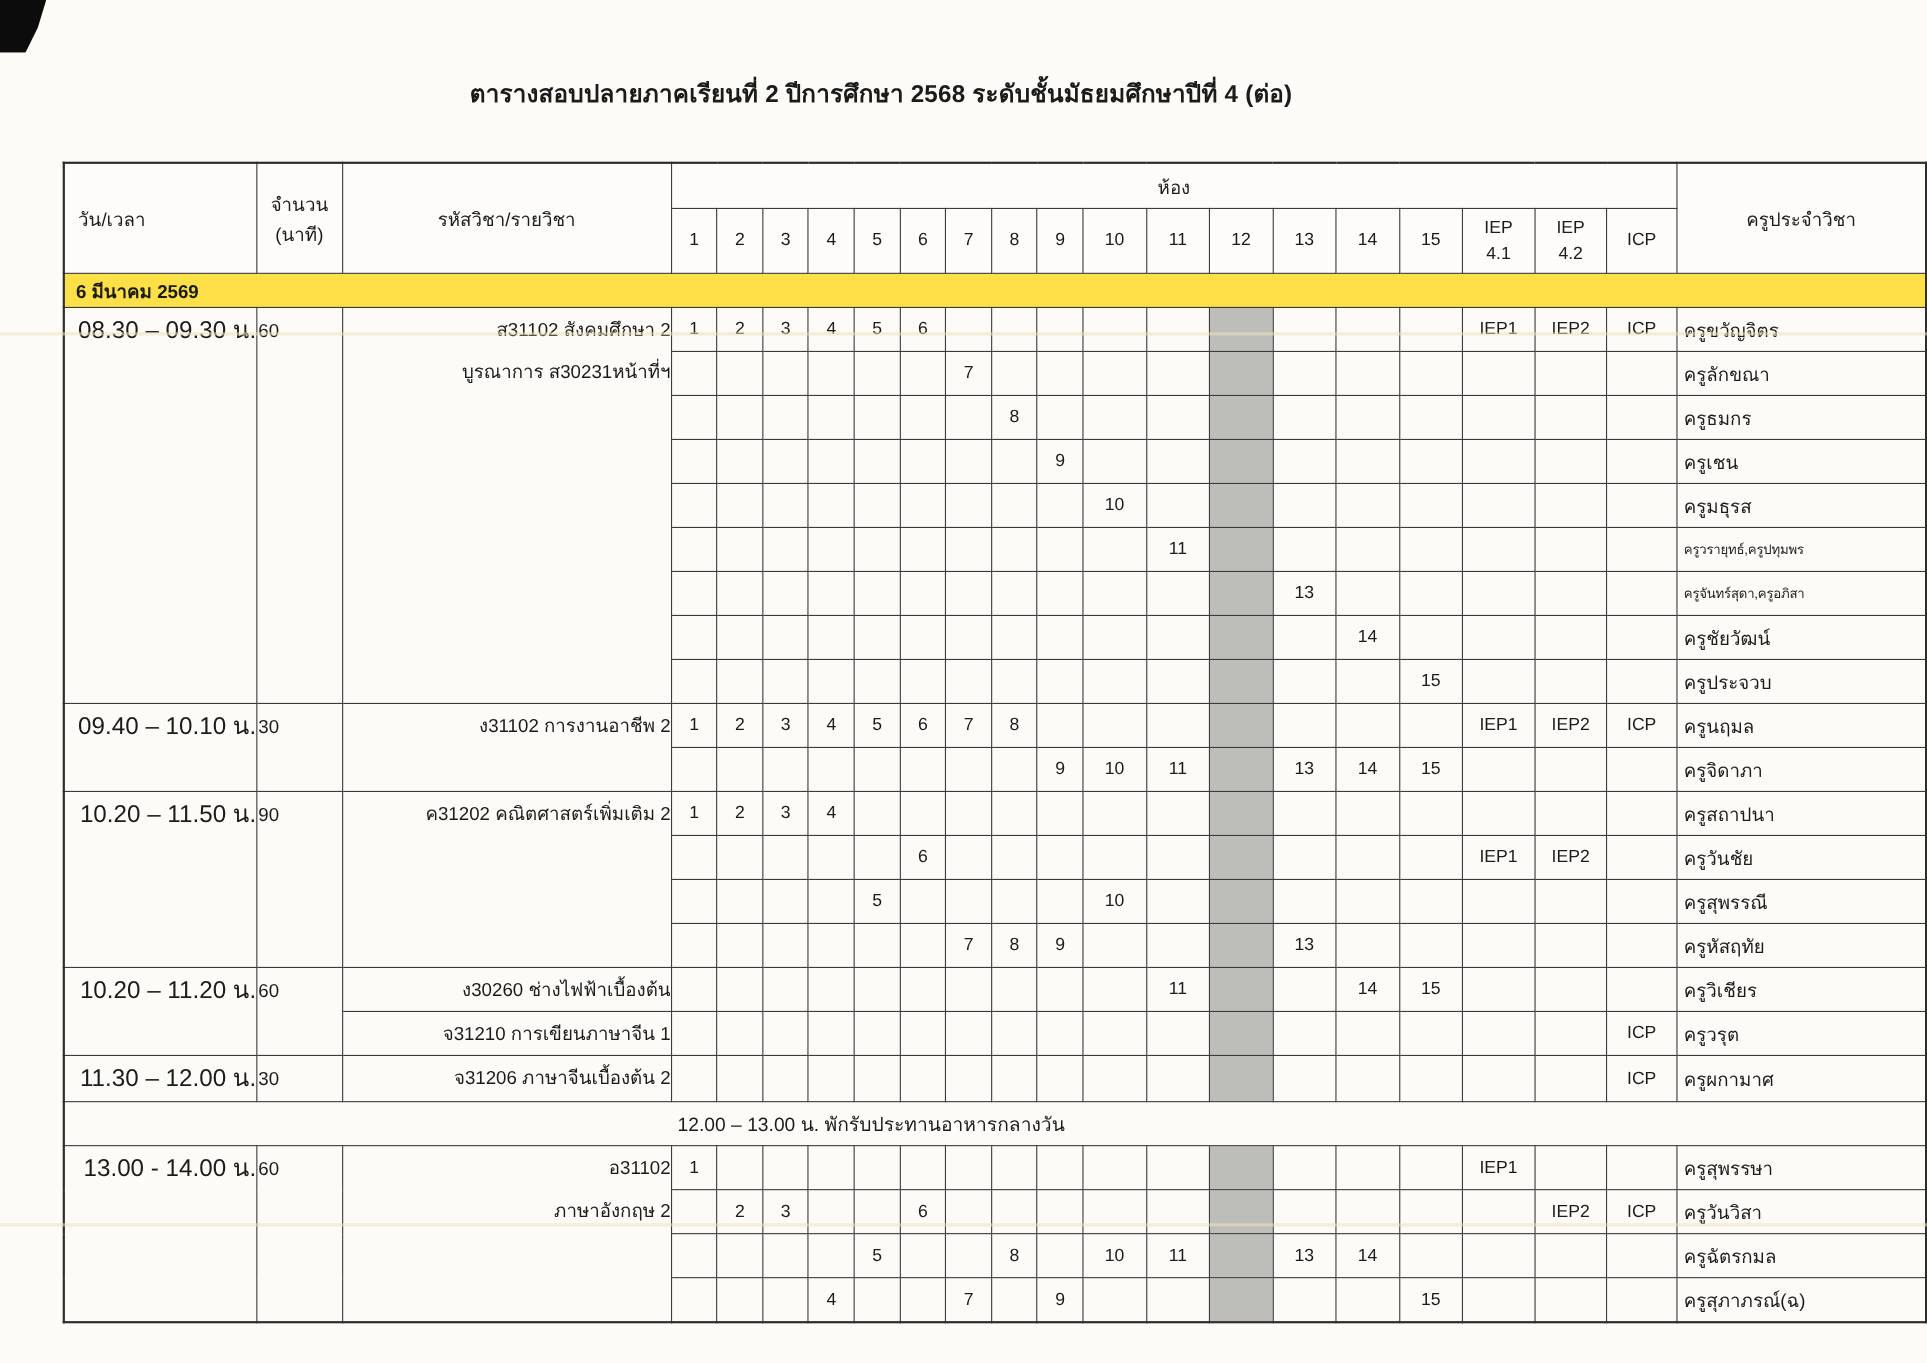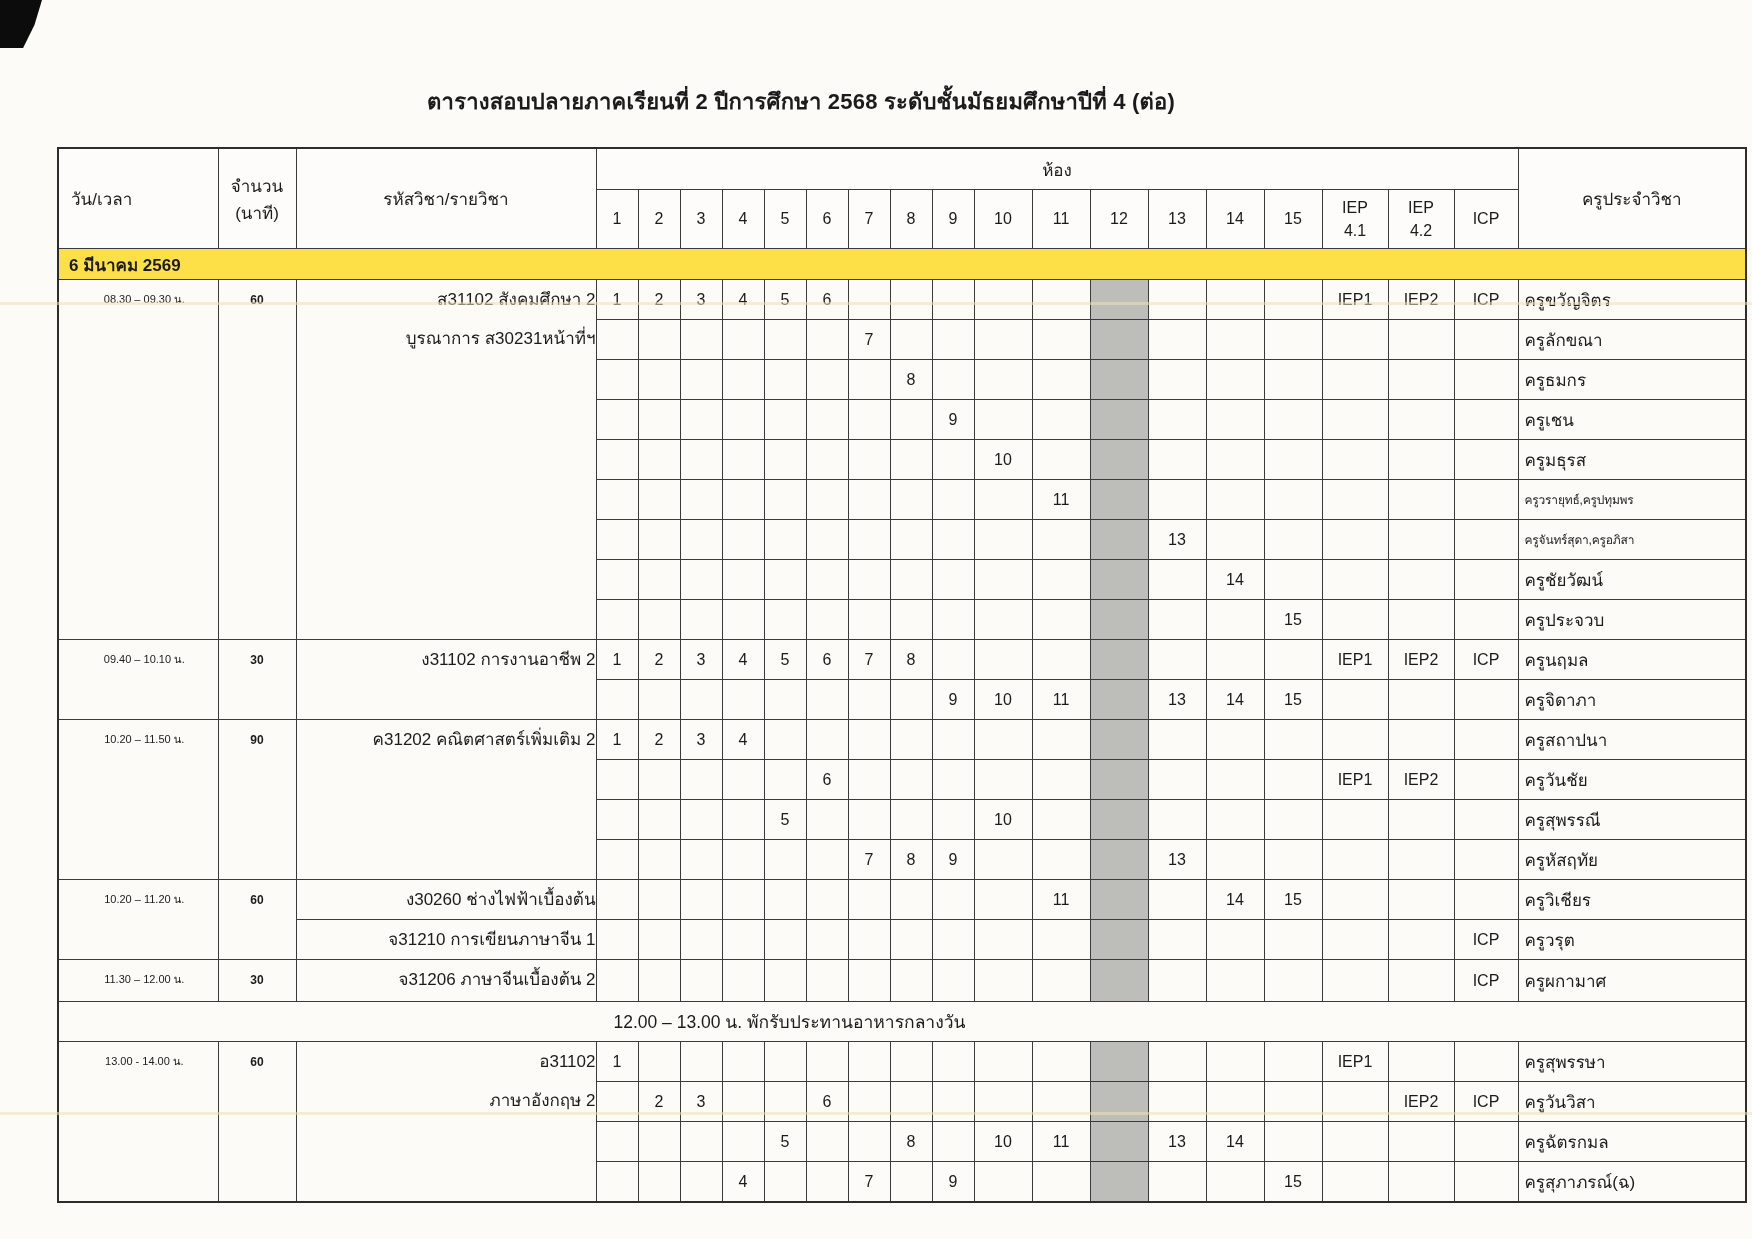--- a/index.html
+++ b/index.html
@@ -10,37 +10,37 @@
     color:#1b1b1b;
     position:relative;
     overflow:hidden;
   }
   .corner-artifact {
     position:absolute; top:0; left:0; width:42px; height:48px;
     background:#0c0c0c;
     clip-path:polygon(0 0, 100% 0, 82% 52%, 55% 100%, 0 100%);
   }
   .page-title {
-    position:absolute; top:84px; left:0; width:1752px;
+    position:absolute; top:68px; left:0; width:1752px;
     box-sizing:border-box; padding-right:150px;
     text-align:center; font-weight:bold; font-size:22px;
     letter-spacing:0.2px;
   }
   .table-wrap { position:absolute; top:147px; left:57px; }
   table { border-collapse:collapse; border:2px solid #2d2d2d; table-layout:fixed; }
   th, td { border:1px solid #3b3b3b; font-weight:normal; overflow:hidden; }
   
   th { font-size:17px; background:#fdfcfa; }
   tr.h-top th { height:38px; }
   tr.h-rooms th { height:56px; font-size:16px; }
   th.h-daytime { text-align:left; padding-left:12px; }
   th.h-room div { line-height:1.45; }
   
-  td.time { vertical-align:top; text-align:center; padding:0 0 0 12px; line-height:39px; font-size:11px; white-space:nowrap; }
-  td.mins { vertical-align:top; text-align:center; line-height:39px; font-size:12px;font-weight:bold; }
+  td.time { vertical-align:top; text-align:right; padding:0 0 0 12px; line-height:39px; font-size:22px; white-space:nowrap; }
+  td.mins { vertical-align:top; line-height:39px; font-size:17px; }
   td.subj { vertical-align:top; text-align:right; padding:0 0 0 12px; line-height:39px; font-size:17px; white-space:nowrap; }
   td.room { text-align:center; font-size:16px; height:39px; padding:0; }
   td.shaded { background:#bdbdb9; }
   td.teacher { font-size:17px; padding:0 6px; white-space:nowrap; }
   td.teacher.small { font-size:12px; letter-spacing:-0.2px; }
   tr.date-row td {
     background:#fde047; font-weight:bold; font-size:17px;
     height:30px; padding:0 0 0 10px; text-align:left;
   }
   tr.lunch-row td {

